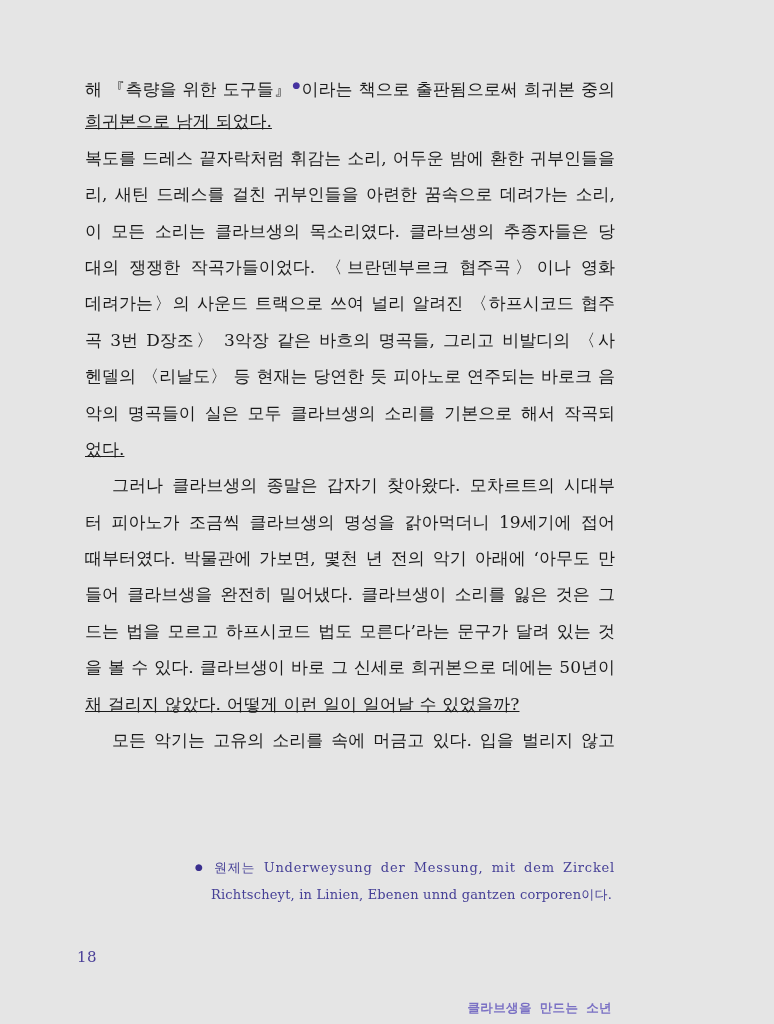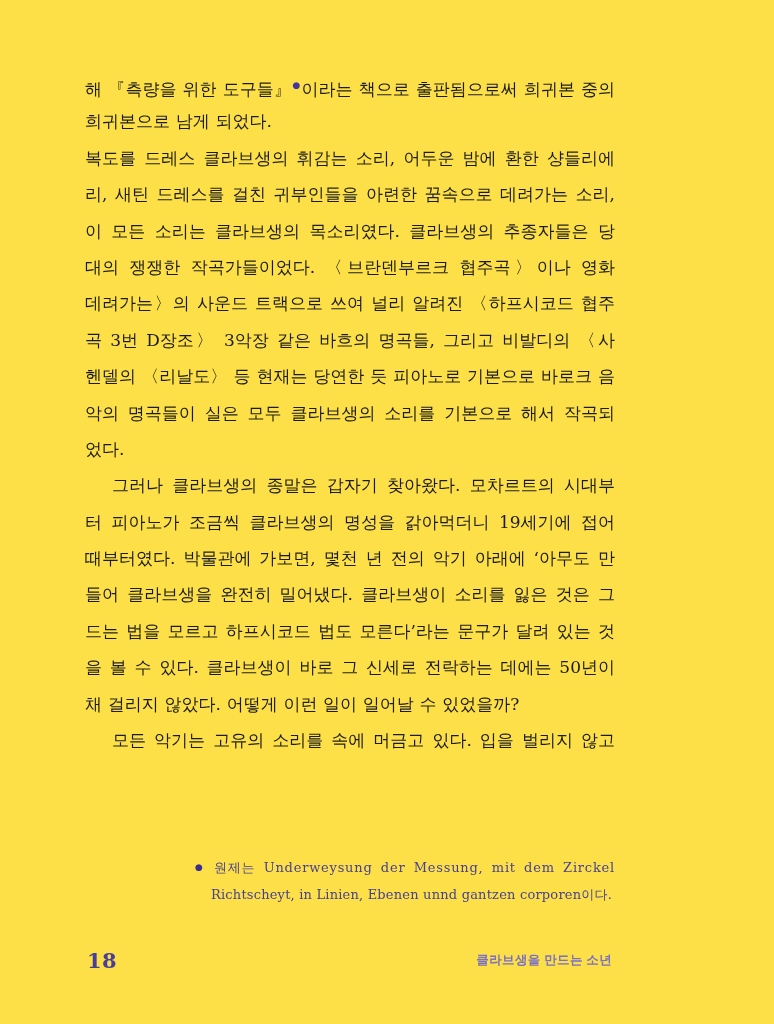--- a/index.html
+++ b/index.html
@@ -1,20 +1,20 @@
 <!DOCTYPE html>
 <html><head>
 <meta charset="utf-8">
 <style>
   html, body { margin: 0; padding: 0; background: #ffffff; }
   .page {
     position: relative;
     width: 774px;
     height: 1024px;
-    background: #fde047;
+    background: #e5e5e5;
     font-family: "DejaVu Serif", "Liberation Serif", serif;
     overflow: hidden;
   }
   .body-text {
     position: absolute;
     left: 85px;
     top: 67px;
     width: 530px;
     color: #1b1b1b;
     font-size: 17px;
@@ -23,20 +23,21 @@
   .bline {
     height: 36.4px;
     overflow: hidden;
     text-align: justify;
     text-align-last: justify;
     word-spacing: 0.02em;
   }
   .bline.short {
     text-align: center;
     text-align-last: left;
+    text-decoration: underline;
   }
   .bline.indent { text-indent: 27px; }
   .fn-marker {
     color: #4633a0;
     font-size: 9px;
     vertical-align: 7px;
     margin: 0 1px;
   }
   .footnote {
     position: absolute;
@@ -59,61 +60,60 @@
     vertical-align: 2px;
     margin-right: 7px;
     color: #3a2f8e;
   }
   .fn-line2 {
     padding-left: 16px;
     letter-spacing: 0.015em;
   }
   .page-number {
     position: absolute;
-    left: 87px;
+    left: 77px;
     top: 948px;
-    font-size: 21px;
+    font-size: 15px;
     color: #4a3f98;
     letter-spacing: 0.5px;
-    font-weight: bold;
   }
   .running-title {
     position: absolute;
     right: 162px;
-    top: 952px;
+    top: 1000px;
     font-size: 12.5px;
     font-weight: bold;
     color: #7a70c4;
-    font-family: Liberation Serif, serif;
+    font-family: Liberation Mono, monospace;
     letter-spacing: 0.03em;
   }
 </style>
 </head>
 <body>
 
 <div class="page">
 
   <div class="body-text">
     <div class="bline"><span>해 『측량을 위한 도구들』</span><span class="fn-marker">●</span><span>이라는 책으로 출판됨으로써 희귀본 중의</span></div>
     <div class="bline short">희귀본으로 남게 되었다.</div>
-    <div class="bline">복도를 드레스 클라브생의 휘감는 소리, 어두운 밤에 환한 샹들리에</div>
+    <div class="bline">복도를 드레스 끝자락처럼 휘감는 소리, 어두운 밤에 환한 귀부인들을</div>
     <div class="bline">리, 새틴 드레스를 걸친 귀부인들을 아련한 꿈속으로 데려가는 소리,</div>
     <div class="bline">이 모든 소리는 클라브생의 목소리였다. 클라브생의 추종자들은 당</div>
     <div class="bline">대의 쟁쟁한 작곡가들이었다. 〈브란덴부르크 협주곡〉이나 영화 〈러</div>
     <div class="bline">데려가는〉의 사운드 트랙으로 쓰여 널리 알려진 〈하프시코드 협주</div>
     <div class="bline">곡 3번 D장조〉 3악장 같은 바흐의 명곡들, 그리고 비발디의 〈사계〉,</div>
-    <div class="bline">헨델의 〈리날도〉 등 현재는 당연한 듯 피아노로 기본으로 바로크 음</div>
+    <div class="bline">헨델의 〈리날도〉 등 현재는 당연한 듯 피아노로 연주되는 바로크 음</div>
     <div class="bline">악의 명곡들이 실은 모두 클라브생의 소리를 기본으로 해서 작곡되</div>
     <div class="bline short">었다.</div>
     <div class="bline indent">그러나 클라브생의 종말은 갑자기 찾아왔다. 모차르트의 시대부</div>
     <div class="bline">터 피아노가 조금씩 클라브생의 명성을 갉아먹더니 19세기에 접어</div>
     <div class="bline">때부터였다. 박물관에 가보면, 몇천 년 전의 악기 아래에 ‘아무도 만</div>
     <div class="bline">들어 클라브생을 완전히 밀어냈다. 클라브생이 소리를 잃은 것은 그</div>
     <div class="bline">드는 법을 모르고 하프시코드 법도 모른다’라는 문구가 달려 있는 것</div>
-    <div class="bline">을 볼 수 있다. 클라브생이 바로 그 신세로 전락하는 데에는 50년이</div>
+    <div class="bline">을 볼 수 있다. 클라브생이 바로 그 신세로 희귀본으로 데에는 50년이</div>
     <div class="bline short">채 걸리지 않았다. 어떻게 이런 일이 일어날 수 있었을까?</div>
     <div class="bline indent">모든 악기는 고유의 소리를 속에 머금고 있다. 입을 벌리지 않고 머</div>
   </div>
 
   <div class="footnote">
     <div class="fn-line1"><span class="fn-bullet">●</span><span>원제는 Underweysung der Messung, mit dem Zirckel und</span></div>
     <div class="fn-line2">Richtscheyt, in Linien, Ebenen unnd gantzen corporen이다.</div>
   </div>
 
   <div class="page-number">18</div>

